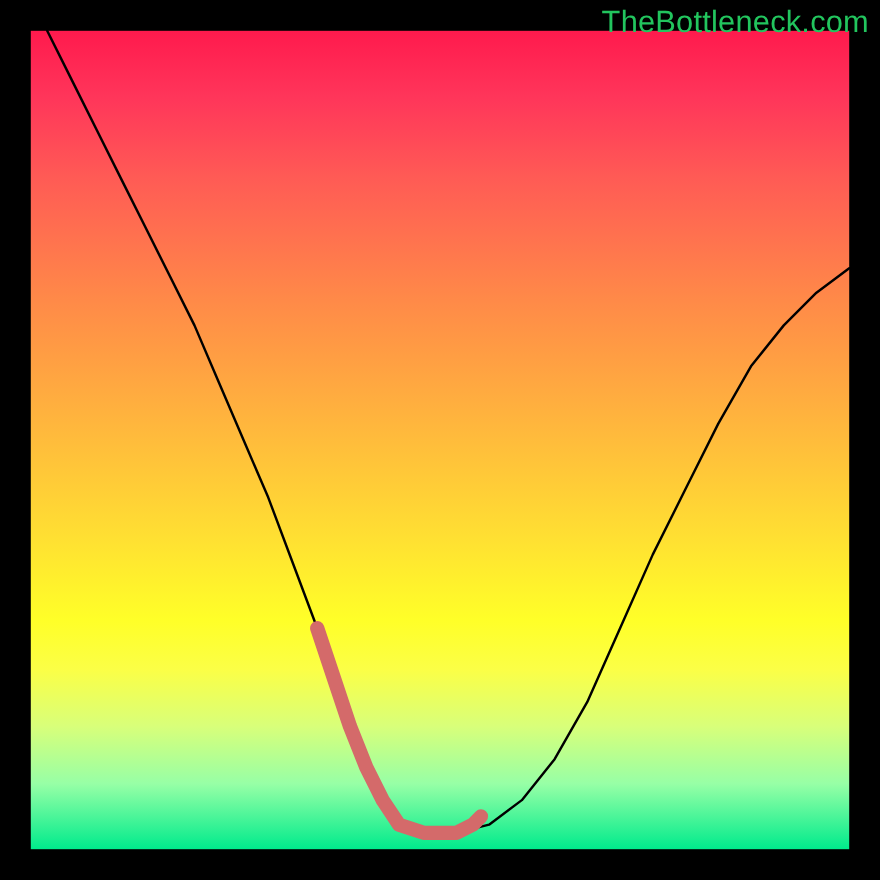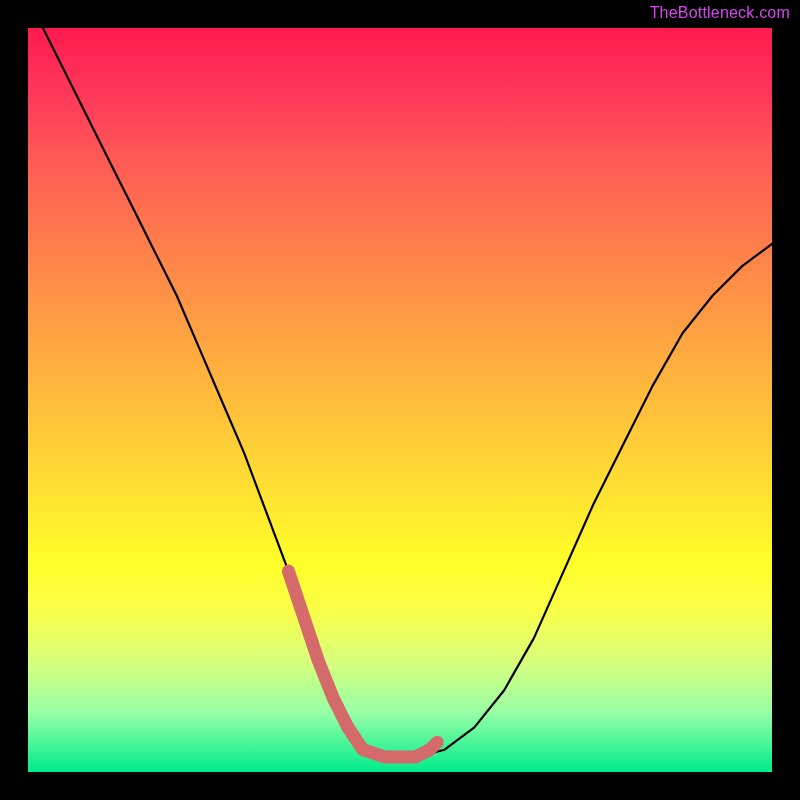--- a/index.html
+++ b/index.html
@@ -29,22 +29,22 @@
       #fbff46 78%,
       #d8ff7a 85%,
       #97ffa6 92%,
       #00eb8c 100%
     );
   }
   .watermark {
     position: absolute;
     top: 4px;
     right: 10px;
-    color: #d946ef;
-    font-size: 16px;
+    color: #22c55e;
+    font-size: 28px;
     font-weight: 500;
     letter-spacing: 0.2px;
     z-index: 10;
     user-select: none;
   }
   svg.curve {
     position: absolute;
     left: 0;
     top: 0;
     width: 744px;

